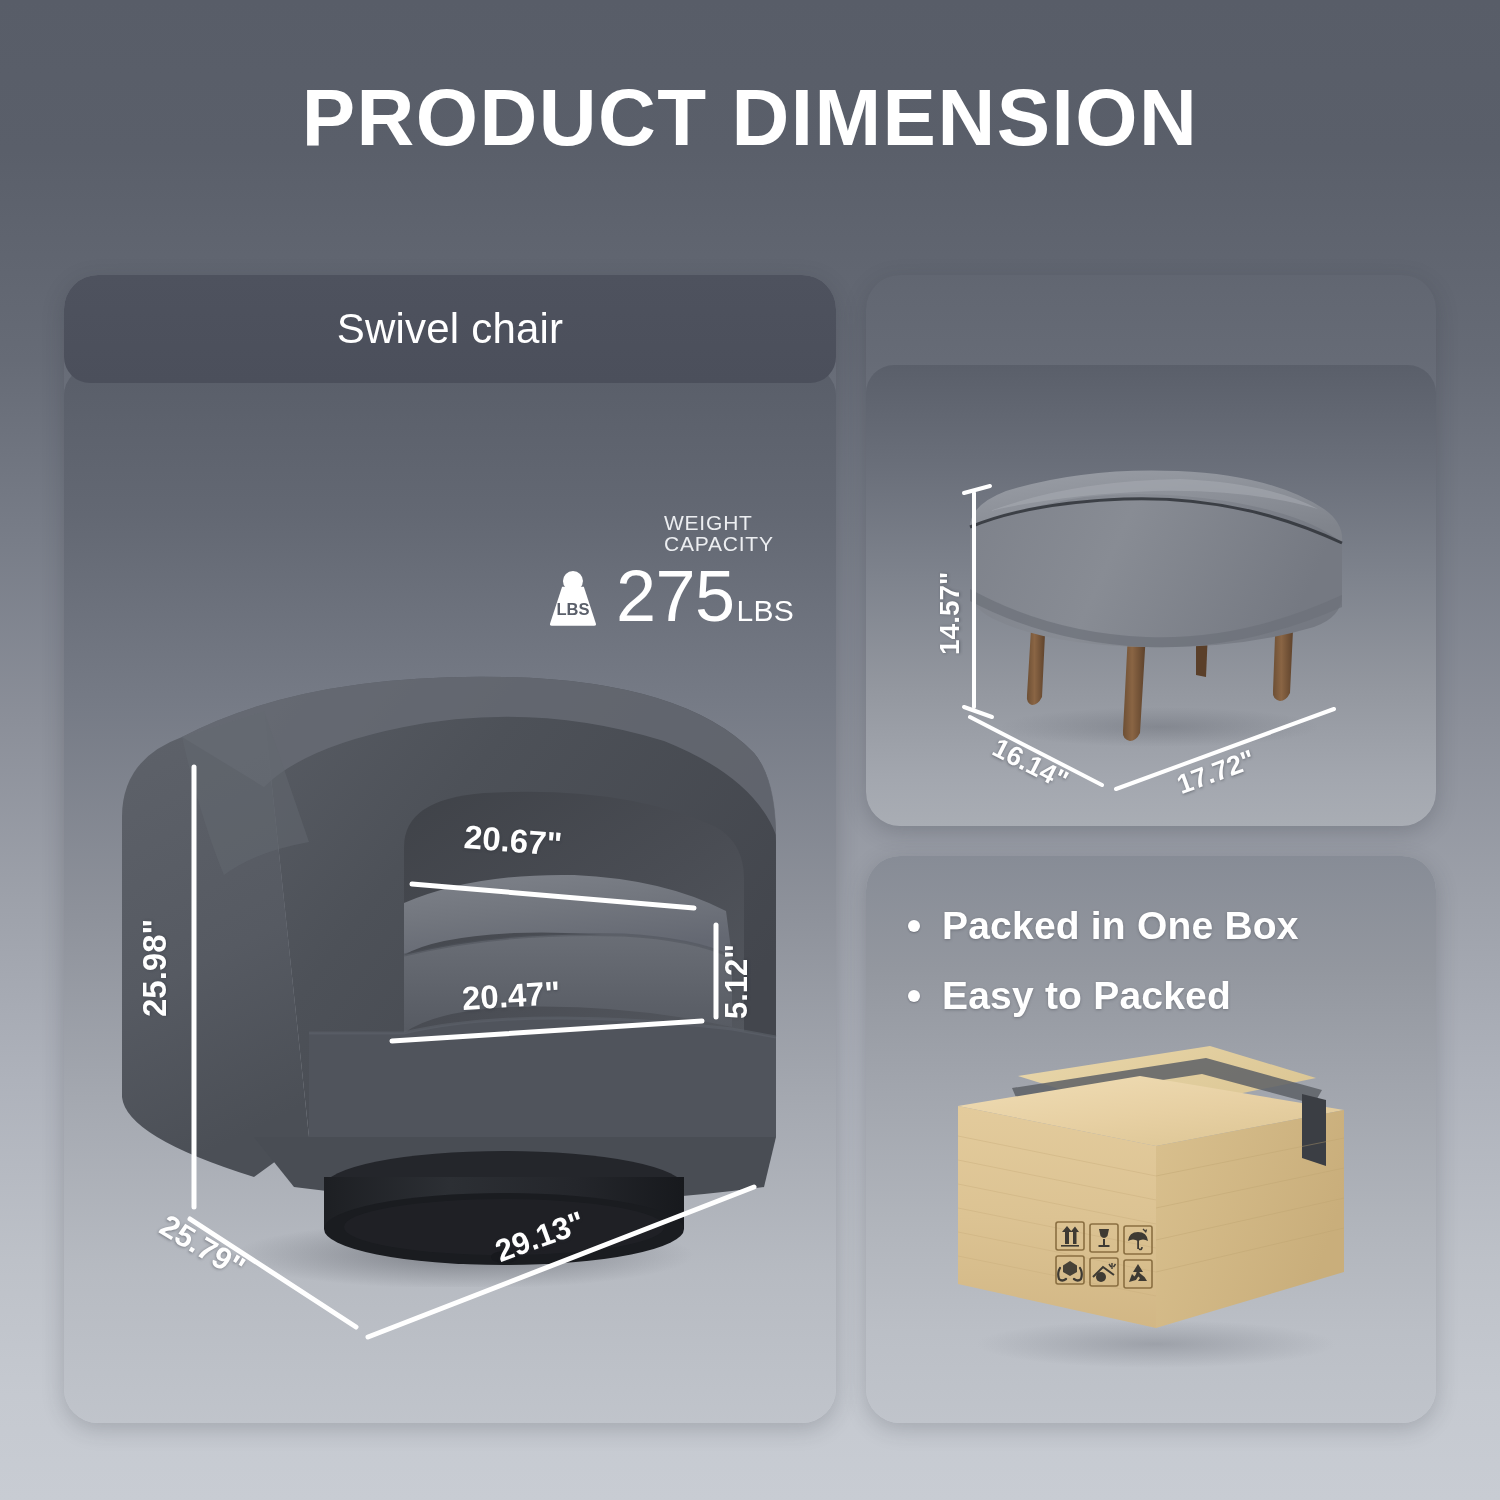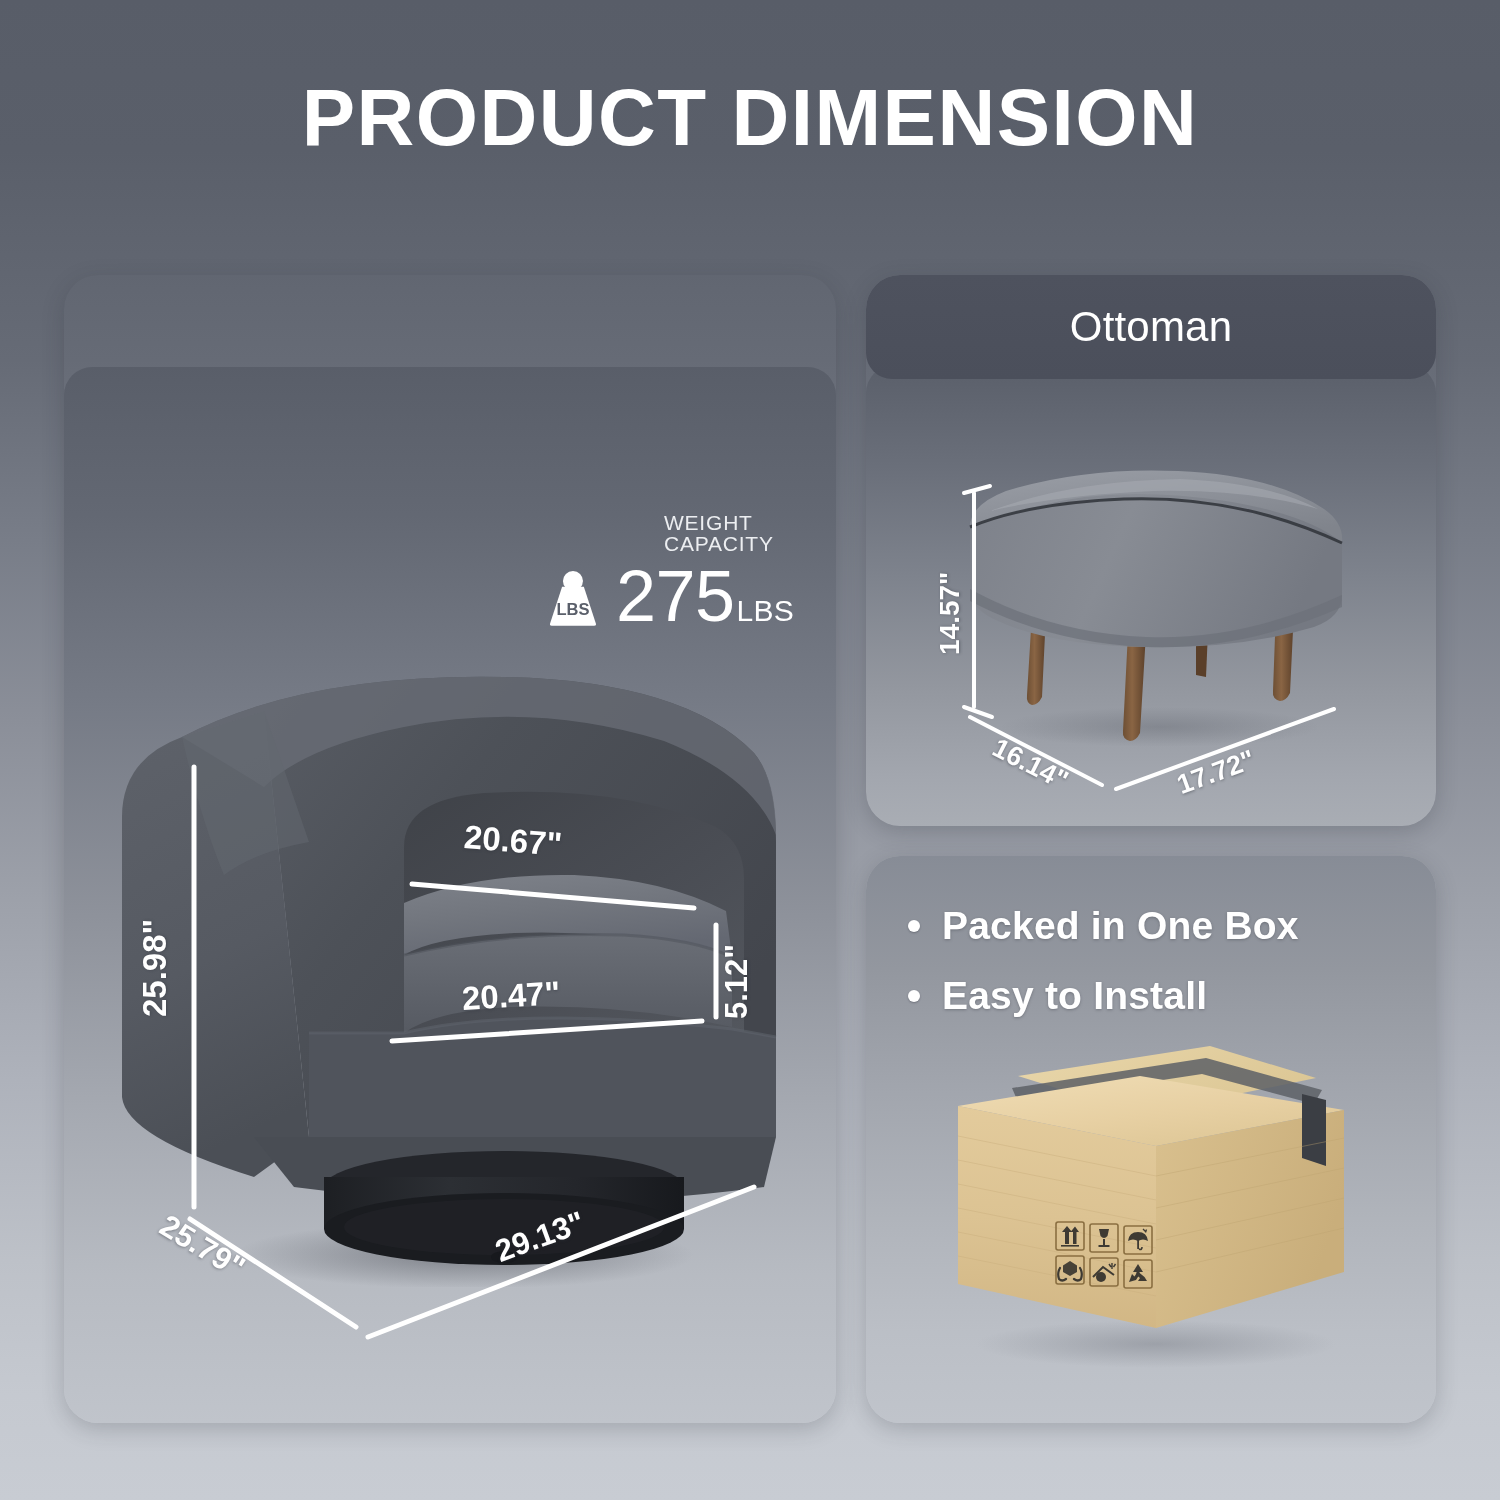--- a/index.html
+++ b/index.html
@@ -182,20 +182,23 @@
 </style>
 </head>
 <body>
 
 <div id="stage">
 
   <div class="title">PRODUCT DIMENSION</div>
 
   <div class="card" id="card-chair">
 
+    <div class="card-head">
+      <span class="card-head-label">Swivel chair</span>
+    </div>
 
     <div class="card-body">
 
       <div class="weight-badge">
         <svg class="weight-icon" viewBox="0 0 62 68">
           <circle cx="31" cy="14.5" r="11.5" fill="#ffffff"></circle>
           <path d="M18.5 21 H43.5 L57.5 64 Q58 66 55.5 66 H6.5 Q4 66 4.5 64 Z" fill="#ffffff"></path>
           <text x="31" y="54" text-anchor="middle" font-family="Liberation Sans, sans-serif" font-size="19" font-weight="700" fill="#5a5f6a">LBS</text>
         </svg>
         <div class="weight-text">
@@ -306,23 +309,20 @@
 
       <div class="dim" style="left:92px; top:862px; font-size:31px; transform:rotate(31deg);">25.79"</div>
 
       <div class="dim" style="left:430px; top:852px; font-size:31px; transform:rotate(-20deg);">29.13"</div>
 
     </div>
   </div>
 
   <div class="card" id="card-ottoman">
 
-    <div class="card-head">
-      <span class="card-head-label">Ottoman</span>
-    </div>
 
     <div class="card-body">
 
       <svg class="art" style="left:84px; top:100px; width:420px; height:290px;" viewBox="0 0 420 290">
         <defs>
           <linearGradient id="ottTop" x1="0" y1="0" x2="0.6" y2="1">
             <stop offset="0" stop-color="#9a9ea6"></stop>
             <stop offset="0.5" stop-color="#8d9199"></stop>
             <stop offset="1" stop-color="#80848c"></stop>
           </linearGradient>
@@ -386,21 +386,21 @@
   <div class="card" id="card-pack">
     <div class="card-body">
 
       <ul class="pack-list">
         <li class="pack-item">
           <span class="pack-bullet"></span>
           <span class="pack-label">Packed in One Box</span>
         </li>
         <li class="pack-item">
           <span class="pack-bullet"></span>
-          <span class="pack-label">Easy to Install</span>
+          <span class="pack-label">Easy to Packed</span>
         </li>
       </ul>
 
       <svg class="art" style="left:78px; top:176px; width:420px; height:350px;" viewBox="0 0 420 350">
         <defs>
           <linearGradient id="boxFront" x1="0" y1="0" x2="0" y2="1">
             <stop offset="0" stop-color="#e3cb9c"></stop>
             <stop offset="0.5" stop-color="#dcc393"></stop>
             <stop offset="1" stop-color="#d2b785"></stop>
           </linearGradient>

